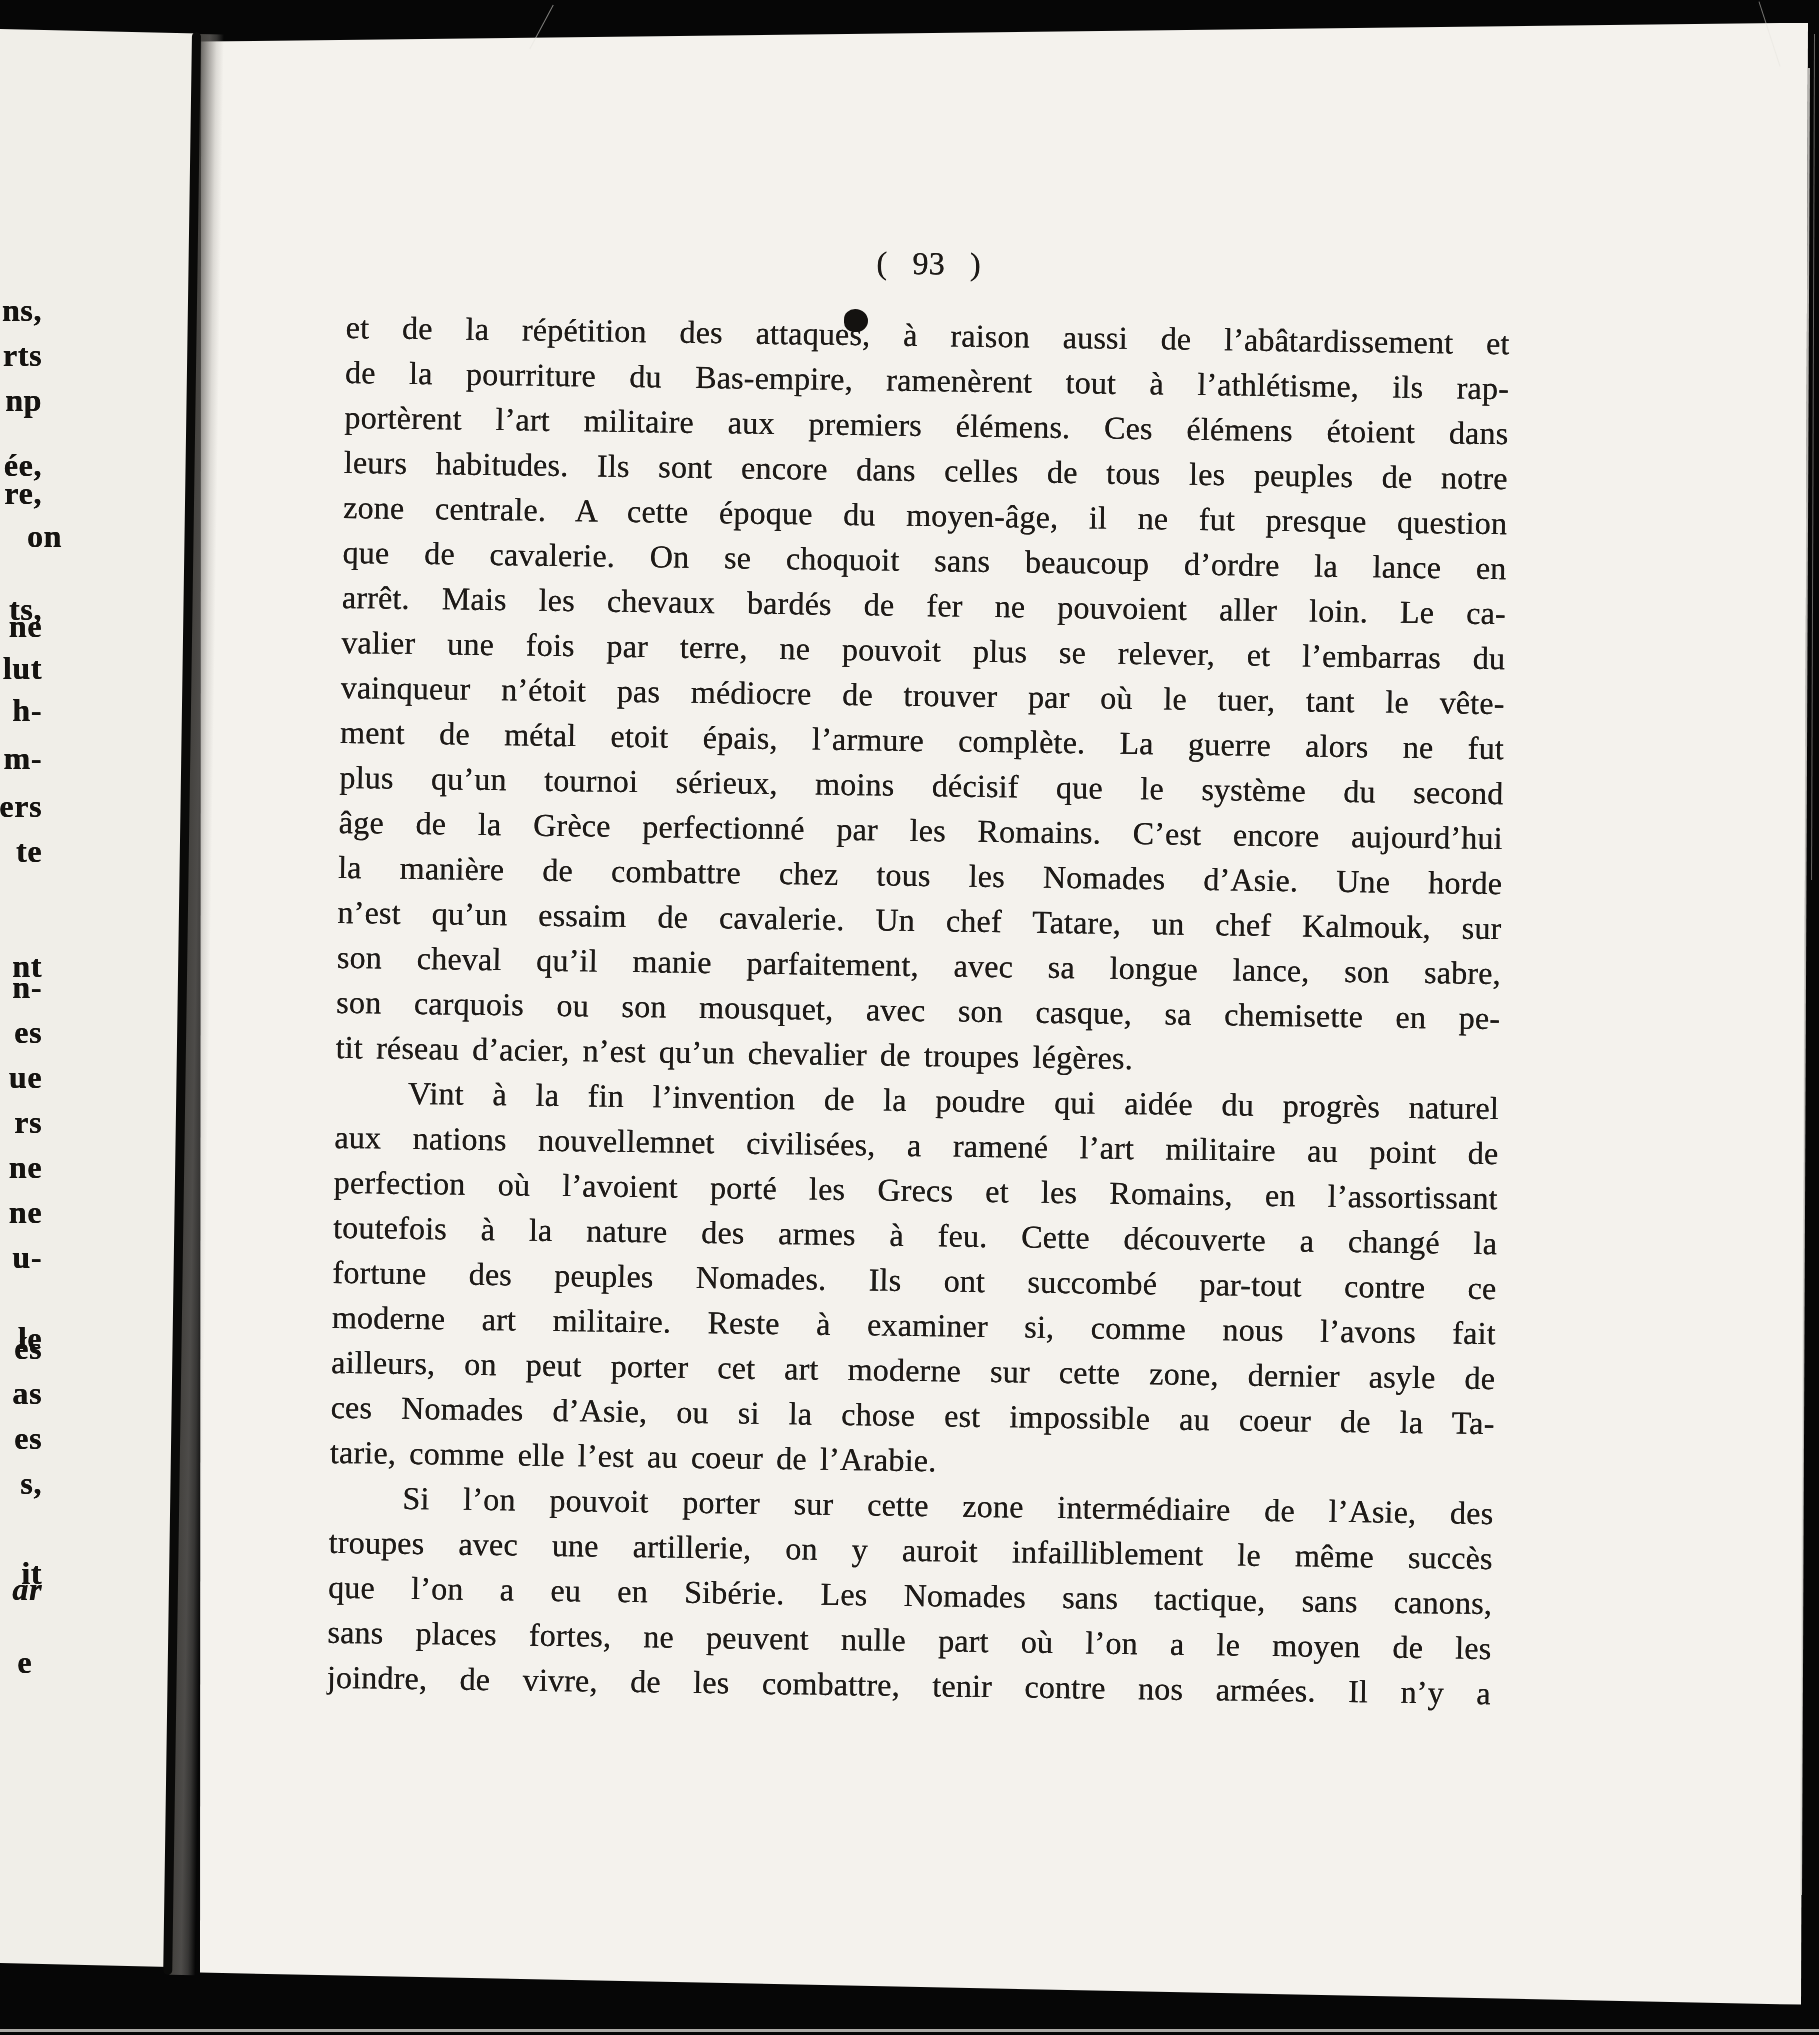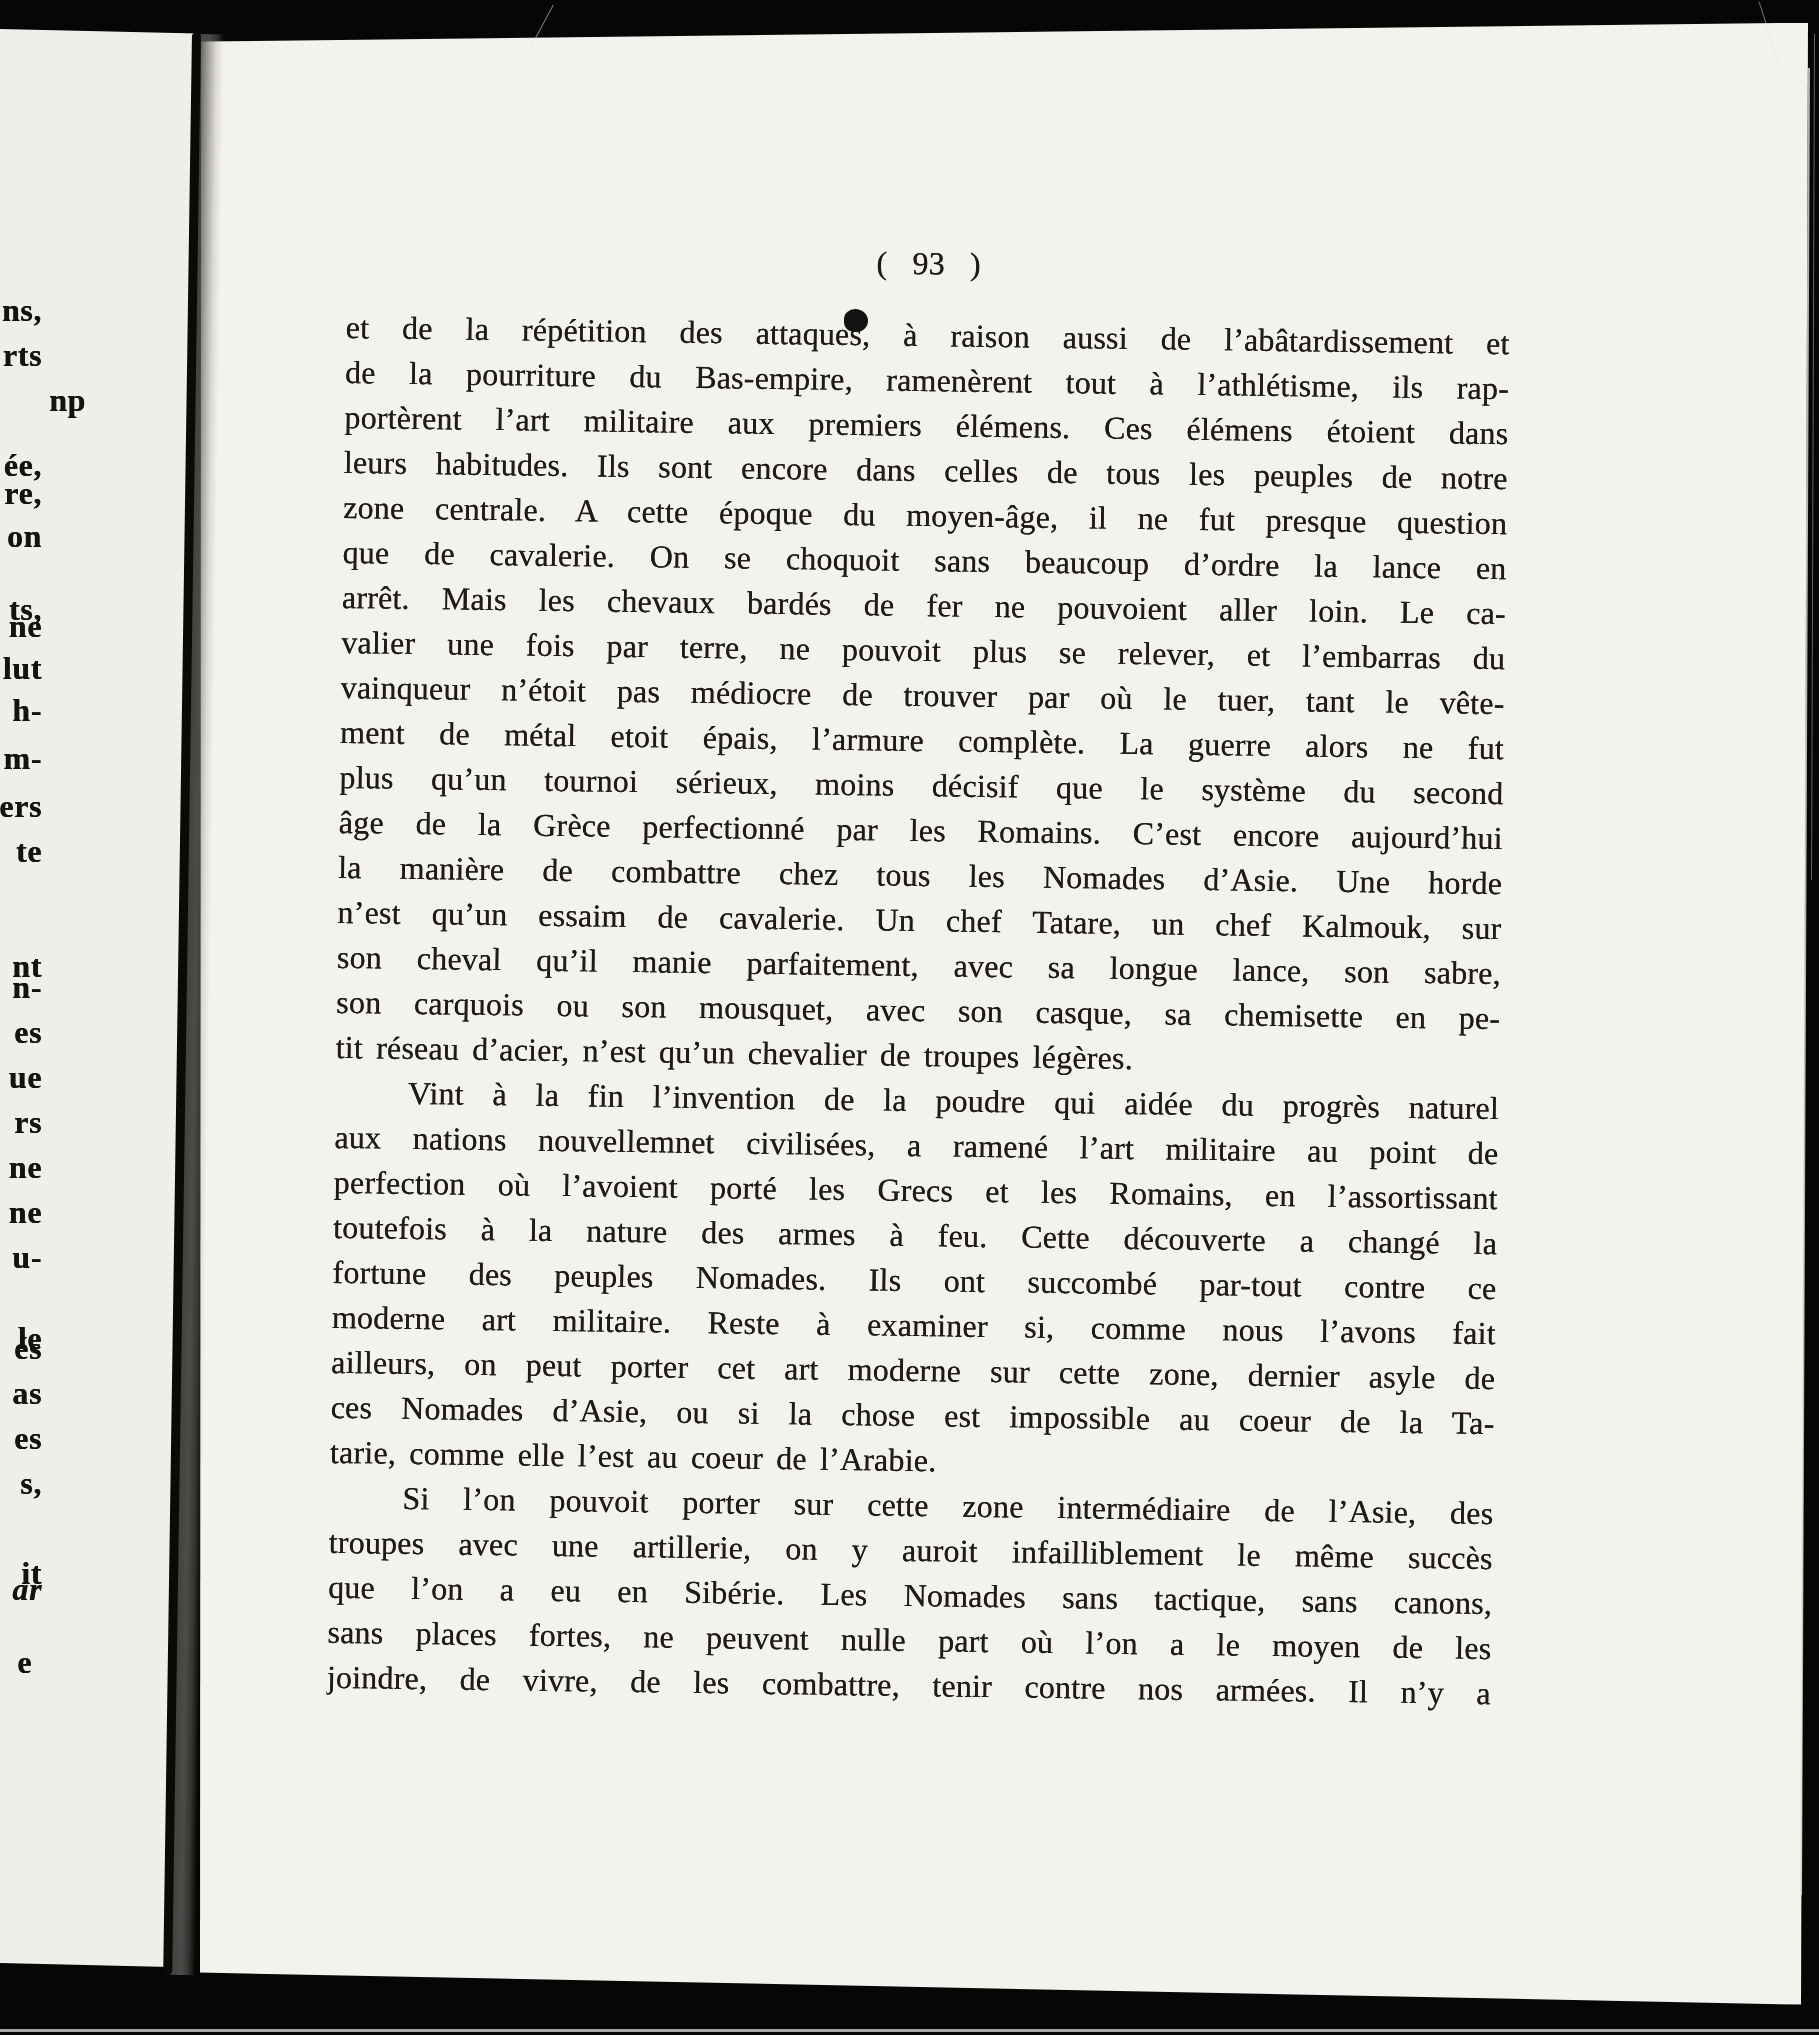--- a/index.html
+++ b/index.html
@@ -57,24 +57,24 @@
 
   <div class="abs" id="left-page"></div>
   <div class="abs" id="right-page"></div>
 
   <div class="abs" id="gutter-shadow"></div>
   <div class="abs" id="gutter-line"></div>
 
   <div class="abs" id="fragments">
       <div class="frag" style="top: 293px;">ns,</div>
       <div class="frag" style="top: 338px;">rts</div>
-      <div class="frag" style="top: 383px; margin-left: 44px;">np</div>
+      <div class="frag" style="top: 383px;">np</div>
       <div class="frag" style="top: 428px; margin-top: 48px;">re,</div>
       <div class="frag" style="top: 448px;">ée,</div>
-      <div class="frag" style="top: 519px;">on</div>
+      <div class="frag" style="top: 519px; margin-left: 20px;">on</div>
       <div class="frag" style="top: 592px;">ts,</div>
       <div class="frag" style="top: 609px;">ne</div>
       <div class="frag" style="top: 651px;">lut</div>
       <div class="frag" style="top: 693px;">h-</div>
       <div class="frag" style="top: 741px;">m-</div>
       <div class="frag" style="top: 789px;">ers</div>
       <div class="frag" style="top: 834px;">te</div>
       <div class="frag" style="top: 925px; margin-top: 24px;">nt</div>
       <div class="frag" style="top: 970px;">n-</div>
       <div class="frag" style="top: 1015px;">es</div>

